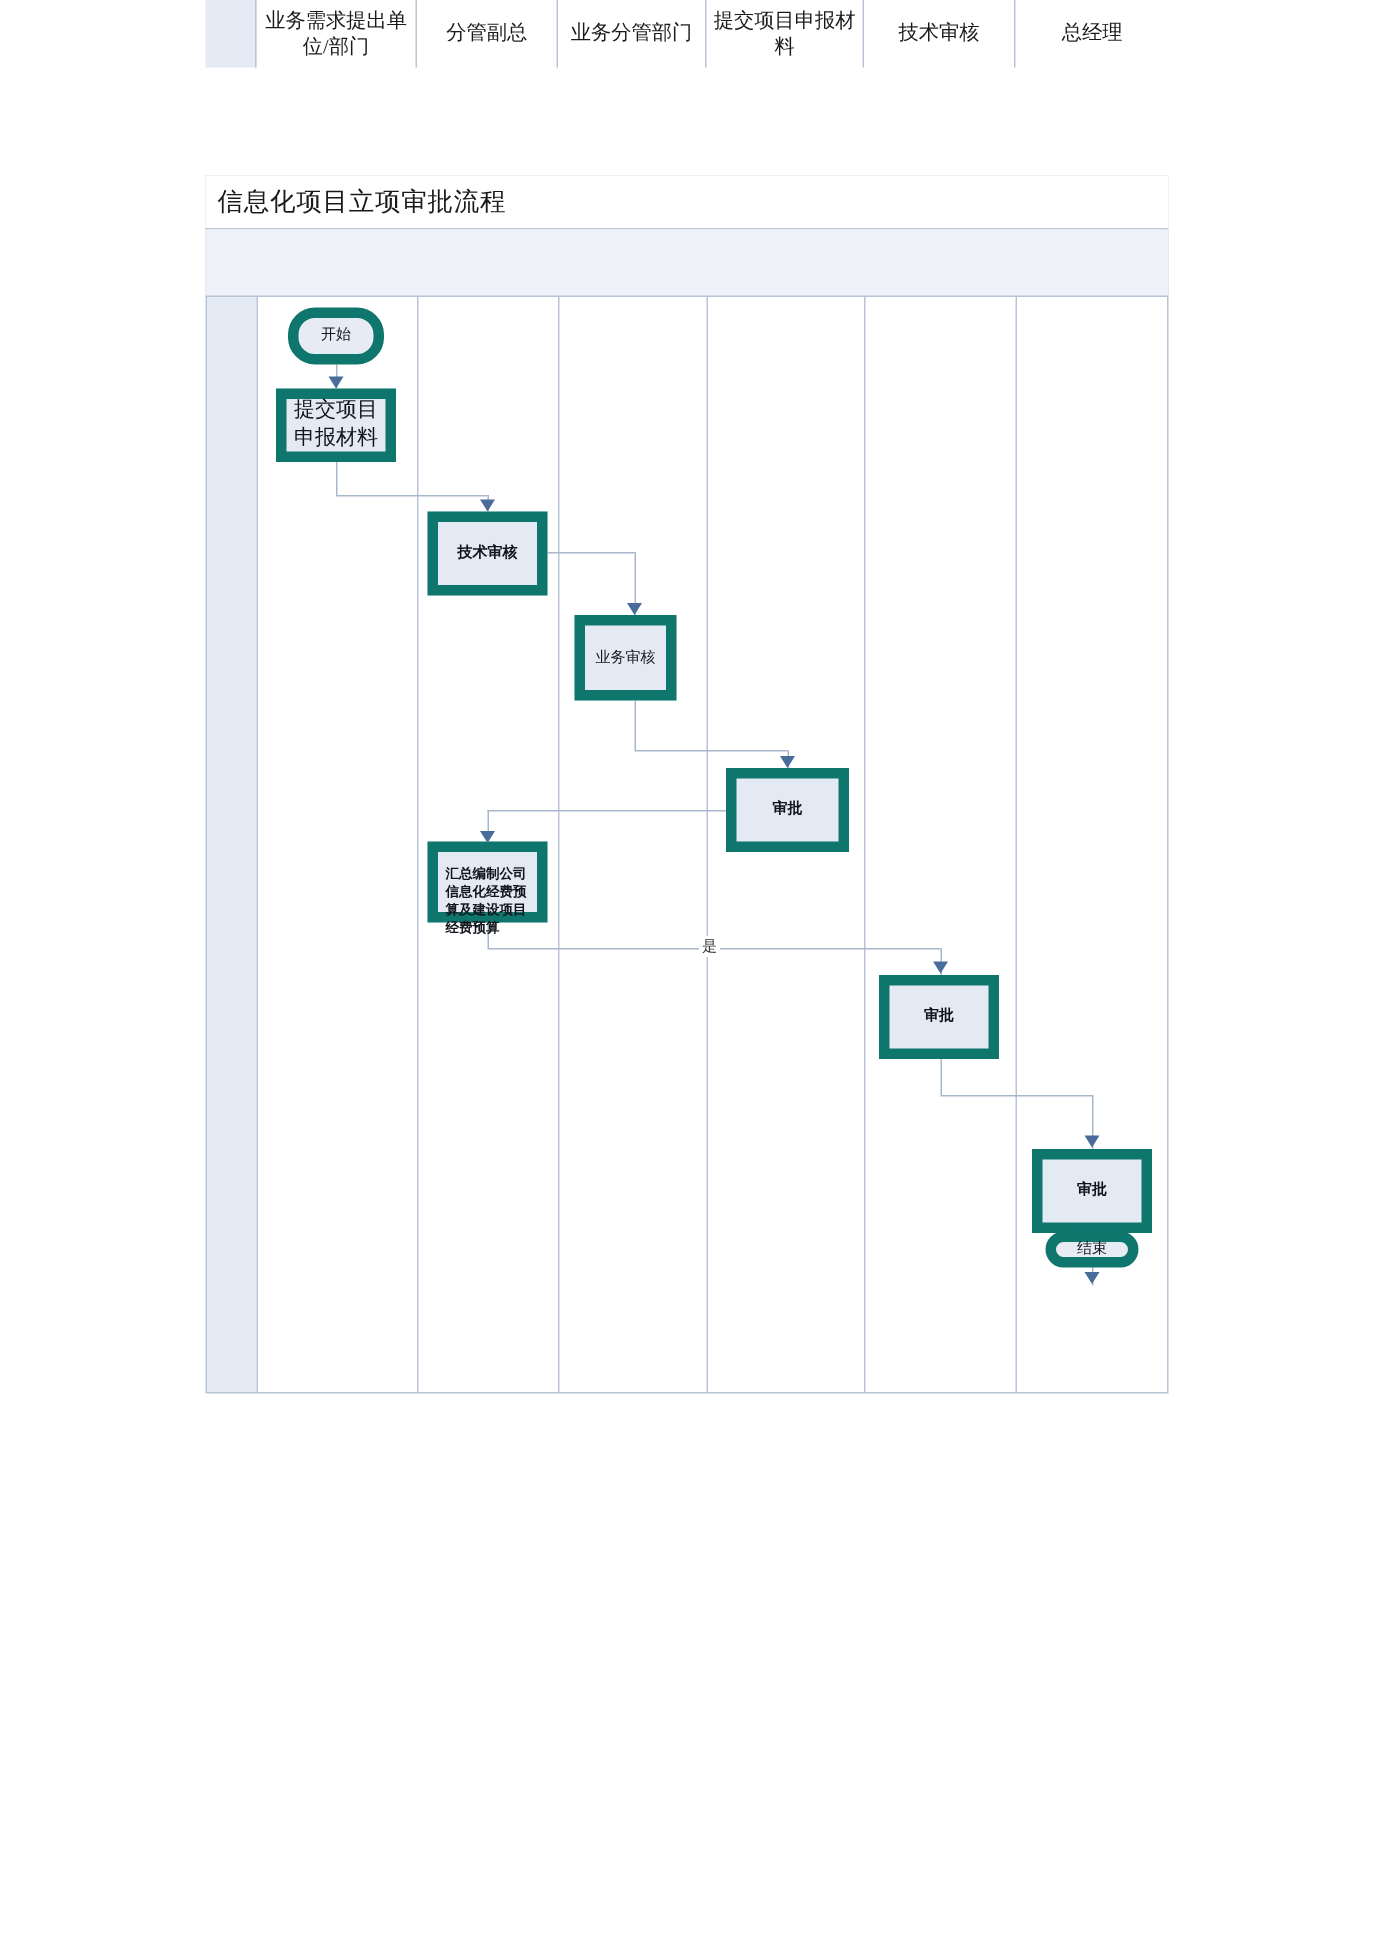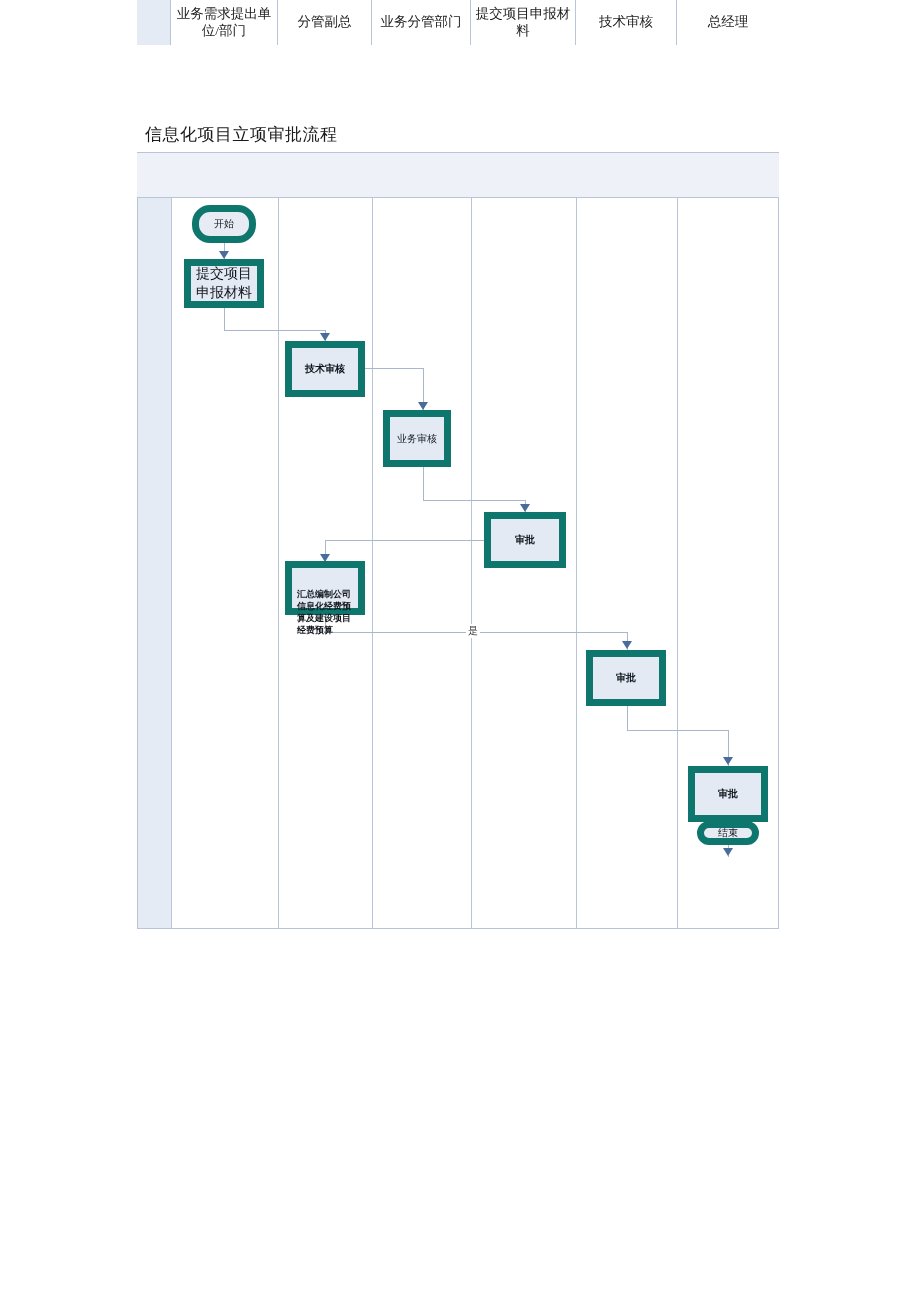--- a/index.html
+++ b/index.html
@@ -29,21 +29,21 @@
   
   .vline{position:absolute;width:1px;background:#b9c4d6;top:198px;height:730px;}
 
   
   .node{position:absolute;box-sizing:border-box;background:#e4eaf4;
         border:7px solid #0f766e;display:flex;align-items:center;justify-content:center;
         text-align:center;font-family:"Liberation Serif","DejaVu Serif",serif;
         color:#12161c;line-height:1.35;}
   .node.oval{border-radius:18px;background:#e6ebf4;}
   .node.bold{font-weight:bold;}
-  .node.lefttext{justify-content:flex-start;text-align:left;padding:20px 5px;align-items:flex-start;}
+  .node.lefttext{justify-content:flex-start;text-align:left;padding:8px 5px;align-items:flex-start;}
 
   
   .seg{position:absolute;background:#a9b7cc;}
   .seg.h{height:1px;}
   .seg.v{width:1px;}
   .arrow{position:absolute;width:0;height:0;border-left:5px solid transparent;
          border-right:5px solid transparent;border-top:8px solid #4a6c9b;}
   .edge-label{position:absolute;font-family:"Liberation Serif","DejaVu Serif",serif;
               font-size:10px;color:#333;background:#fff;padding:0 2px;}
 </style>

